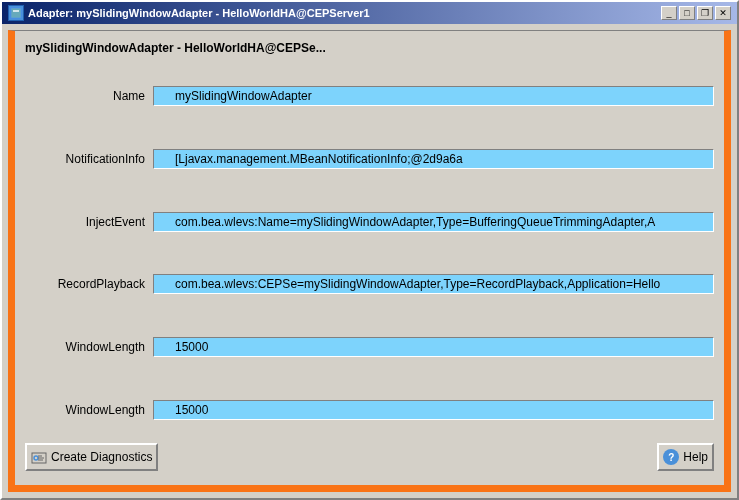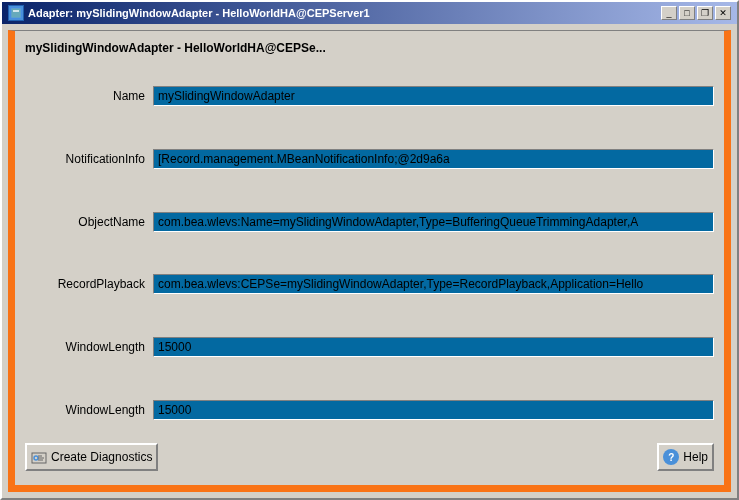--- a/index.html
+++ b/index.html
@@ -147,24 +147,24 @@
       flex: 1;
     }
 
     .field-label {
       text-align: right;
       color: #000;
       font-size: 12px;
     }
 
     .field-value {
-      background: #0369a1;
+      background: #7dd3fc;
       border: 1px solid #808080;
       border-color: #808080 #ffffff #ffffff #808080;
-      padding: 2px 4px;
+      padding: 2px 21px;
       font-size: 12px;
       height: 20px;
       overflow: hidden;
       white-space: nowrap;
       text-overflow: ellipsis;
       color: #000;
     }
 
     .bottom-bar {
       display: flex;
@@ -236,23 +236,23 @@
 
     <div class="main-panel">
       <div class="panel-title">mySlidingWindowAdapter - HelloWorldHA@CEPSe...</div>
 
       <div class="fields-grid">
 
         <span class="field-label">Name</span>
         <div class="field-value">mySlidingWindowAdapter</div>
 
         <span class="field-label">NotificationInfo</span>
-        <div class="field-value">[Record.management.MBeanNotificationInfo;@2d9a6a</div>
-
-        <span class="field-label">ObjectName</span>
+        <div class="field-value">[Ljavax.management.MBeanNotificationInfo;@2d9a6a</div>
+
+        <span class="field-label">InjectEvent</span>
         <div class="field-value">com.bea.wlevs:Name=mySlidingWindowAdapter,Type=BufferingQueueTrimmingAdapter,A</div>
 
 
         <span class="field-label">RecordPlayback</span>
         <div class="field-value">com.bea.wlevs:CEPSe=mySlidingWindowAdapter,Type=RecordPlayback,Application=Hello</div>
 
         <span class="field-label">WindowLength</span>
         <div class="field-value">15000</div>
 
         <span class="field-label">WindowLength</span>

